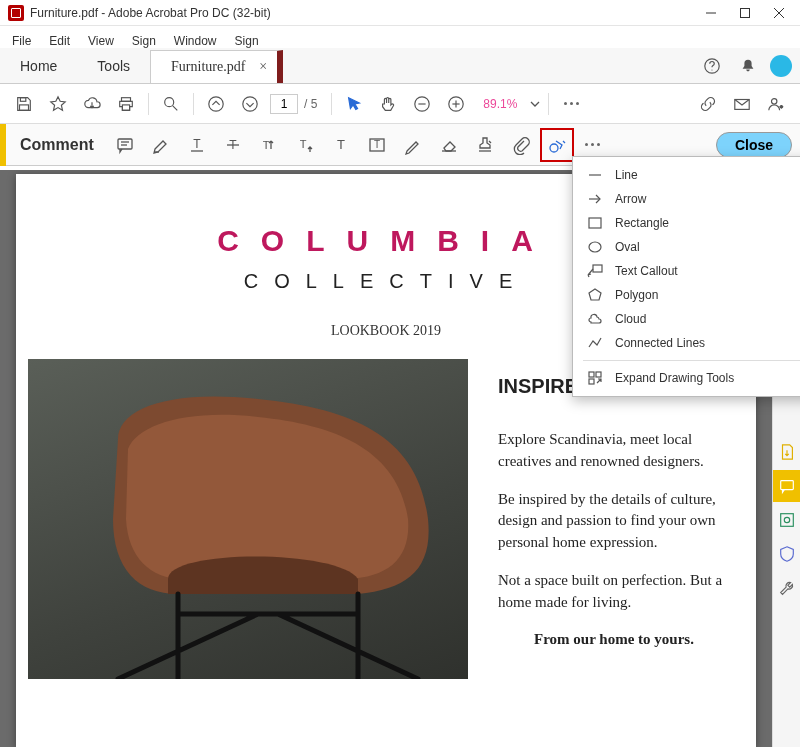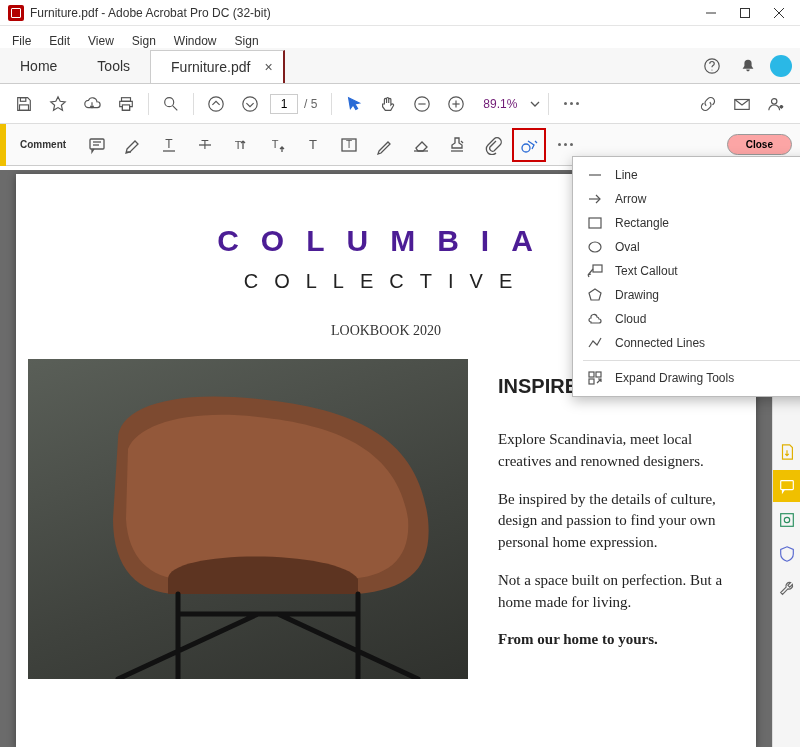--- a/index.html
+++ b/index.html
@@ -11,55 +11,55 @@
   .titlebar .title { flex: 0 0 auto; font-size: 12px; color:#333;}
   .titlebar .spacer { flex: 1; }
   .winbtn { width: 34px; height: 28px; display:flex;align-items:center;justify-content:center;}
   .winbtn svg{width:12px;height:12px;stroke:#333;stroke-width:1;fill:none;}
   
   .menubar { height: 22px; display:flex; align-items:center; padding: 0 4px; gap: 2px; font-size:12px;}
   .menubar span { padding: 2px 8px; margin-top: 8px; }
   
   .tabsrow { height: 36px; display:flex; align-items:stretch; border-bottom:1px solid #ccc; background:#f7f7f7;}
   .tab { display:flex; align-items:center; padding: 0 20px; font-size:14px; color:#333; position:relative;}
-  .tab.doc { background:#fff; border-top:1px solid #ccc;border-left:1px solid #ccc;border-right:2px solid #7f1d1d; margin-top:2px; padding-right:10px;}
+  .tab.doc { background:#fff; border-top:1px solid #ccc;border-left:1px solid #ccc;border-right:6px solid #7f1d1d; margin-top:2px; padding-right:10px;font-family:Liberation Serif, serif;}
   .tab.doc .tabx { margin-left:14px; font-size:14px; color:#555;}
   .tabsrow .flexspace{flex:1;}
   .tabsrow .rt { display:flex; align-items:center; padding-right:8px; gap:8px;}
   .icbtn { width:28px; height:28px; display:flex;align-items:center;justify-content:center;}
   .icbtn svg{width:18px;height:18px;stroke:#555;stroke-width:1.3;fill:none;}
   .avatar{width:22px;height:22px;border-radius:50%;background:#2ab8e6;}
   
   .maintoolbar { height: 40px; display:flex; align-items:center; padding:0 10px; gap:6px; border-bottom:1px solid #ddd;}
   .maintoolbar .sep{width:1px;height:22px;background:#ddd;margin:0 2px;}
   .maintoolbar .pgfield{width:28px;height:20px;border:1px solid #ccc;text-align:center;font-size:12px;}
   .maintoolbar .pgof{font-size:12px;color:#666;margin-right:6px;}
-  .zoomfield{font-size:12px;color:#701a75;padding:2px 6px;border:1px solid transparent;}
+  .zoomfield{font-size:12px;color:#ec4899;padding:2px 6px;border:1px solid transparent;}
   .maintoolbar .flexspace{flex:1;}
   
   .commentbar { height: 42px; display:flex; align-items:center; padding:0 8px 0 0; gap:2px; border-bottom:1px solid #ccc; background:#fafafa; position:relative;}
   .goldtab{width:6px;height:42px;background:#f0c000;}
-  .commentbar .label{font-weight:600;font-size:10px;padding:0 12px;}
+  .commentbar .label{font-weight:600;font-size:16px;padding:0 12px;}
   .cib { width:34px; height:34px; display:flex;align-items:center;justify-content:center;}
   .cib svg{width:20px;height:20px;stroke:#555;stroke-width:1.3;fill:none;}
   .cib.highlighted{border:2px solid #cc0000;}
-  .closebtn{margin-left:auto;border:1px solid #999;border-radius:14px;padding:4px 18px;font-size:10px;font-weight:600;background:#fca5a5;}
+  .closebtn{margin-left:auto;border:1px solid #999;border-radius:14px;padding:4px 18px;font-size:14px;font-weight:600;background:#7dd3fc;}
   
   .content { position:absolute; top:170px; left:0; right:28px; bottom:0; background:#6b6b6b; display:flex; justify-content:center; overflow:hidden;}
   .page { width: 740px; background:#fff; margin-top: 4px; position:relative; padding: 50px 12px 0 12px; box-shadow:0 2px 8px rgba(0,0,0,0.4);}
-  .page .brand{text-align:center; letter-spacing: 22px; font-size:30px; font-weight:800; font-family: Arial Black, Arial, sans-serif; color:#4c1d95;}
+  .page .brand{text-align:center; letter-spacing: 22px; font-size:30px; font-weight:800; font-family: Arial Black, Arial, sans-serif; color:#be185d;}
   .page .sub{text-align:center; letter-spacing: 16px; font-size:20px; font-weight:400; margin-top:12px; color:#222;}
   .page .look{text-align:center; font-family: Georgia, 'Times New Roman', serif; font-size:14px; margin-top:30px; color:#333;}
   .cols{display:flex; margin-top:20px; gap: 30px; padding: 0 0 0 0;}
   .chairbox{width:440px;height:320px;background:linear-gradient(160deg,#5a5f58 0%,#3f423d 60%,#2f312d 100%);position:relative;overflow:hidden;}
   .chair-svg{position:absolute;left:30px;bottom:-10px;width:420px;height:310px;}
   .copy{flex:1;font-family: Georgia,'Times New Roman', serif; color:#222; padding-top:14px; padding-right:14px;}
   .copy h2{font-family: Arial, sans-serif; font-weight:800; font-size:20px; line-height:1.3; margin-bottom:30px;}
   .copy p{font-size:15px;line-height:1.45;margin-bottom:16px;}
-  .copy .bold{font-weight:700;}
+  .copy .bold{font-weight:700;text-align:center;}
   
   .dropdown{position:absolute; top:156px; left:572px; width:252px; background:#fff; border:1px solid #bbb; box-shadow:0 4px 12px rgba(0,0,0,0.25); z-index:50; padding: 6px 0;}
   .dd-item{display:flex;align-items:center;height:24px;padding:0 14px;gap:12px;font-size:12px;color:#333;}
   .dd-item svg{width:16px;height:16px;stroke:#555;stroke-width:1.2;fill:none;flex-shrink:0;}
   .dd-sep{height:1px;background:#ddd;margin:5px 10px;}
   
   .rightrail{position:absolute;top:170px;right:0;width:28px;bottom:0;background:#f5f5f5;border-left:1px solid #ddd;display:flex;flex-direction:column;align-items:center;padding-top:4px;gap:2px;}
   .rightrail .collapse-caret{width:8px;height:10px;margin:8px 0 10px 0;}
   .rightrail .ri{width:28px;height:32px;display:flex;align-items:center;justify-content:center;}
   .rightrail .ri.gold{background:#f0c000;}
@@ -323,21 +323,21 @@
         <i></i>
       </div>
     </div>
   <button class="closebtn">Close</button>
 </div>
 
 <div class="content">
   <div class="page">
     <div class="brand">COLUMBIA</div>
     <div class="sub">COLLECTIVE</div>
-    <div class="look">LOOKBOOK 2020</div>
+    <div class="look">LOOKBOOK 2019</div>
     <div class="cols">
       <div class="chairbox">
         <svg class="chair-svg" viewBox="0 0 420 310">
           <path d="M60 60 C 60 30, 110 10, 200 20 C 300 30, 360 60, 370 140 C 375 190, 350 210, 300 215 L 120 215 C 80 215, 55 190, 55 140 Z" fill="#7d4a30"></path>
           <path d="M70 70 C 80 45, 130 30, 200 38 C 280 46, 340 72, 350 140 C 353 180, 330 198, 290 200 L 125 200 C 92 200, 70 178, 68 140 Z" fill="#93583a"></path>
           <path d="M110 200 C 110 170, 280 170, 300 200 L 300 215 L 110 215 Z" fill="#5d3421"></path>
           <path d="M120 215 L120 300 M300 215 L300 300 M120 235 L300 235 M200 235 L 60 300 M220 235 L360 300" stroke="#111" stroke-width="5" fill="none" stroke-linecap="round"></path>
         </svg>
       </div>
       <div class="copy">
@@ -417,21 +417,21 @@
         <rect x="6" y="2" width="9" height="7"></rect>
         <path d="M6 6L1 12"></path>
         <path d="M1 12l3-1m-3 1l1 2"></path>
       </svg>
       <span>Text Callout</span>
     </div>
   <div class="dd-item">
       <svg viewBox="0 0 16 16">
         <path d="M8 2l6 4-2 7H4L2 6z"></path>
       </svg>
-      <span>Drawing</span>
+      <span>Polygon</span>
     </div>
   <div class="dd-item">
       <svg viewBox="0 0 16 16">
         <path d="M4 11a2 2 0 010-4 3 3 0 016-1 2.3 2.3 0 012 2 2 2 0 010 4H4z"></path>
       </svg>
       <span>Cloud</span>
     </div>
   <div class="dd-item">
       <svg viewBox="0 0 16 16">
         <path d="M2 12l4-6 4 4 4-7"></path>

